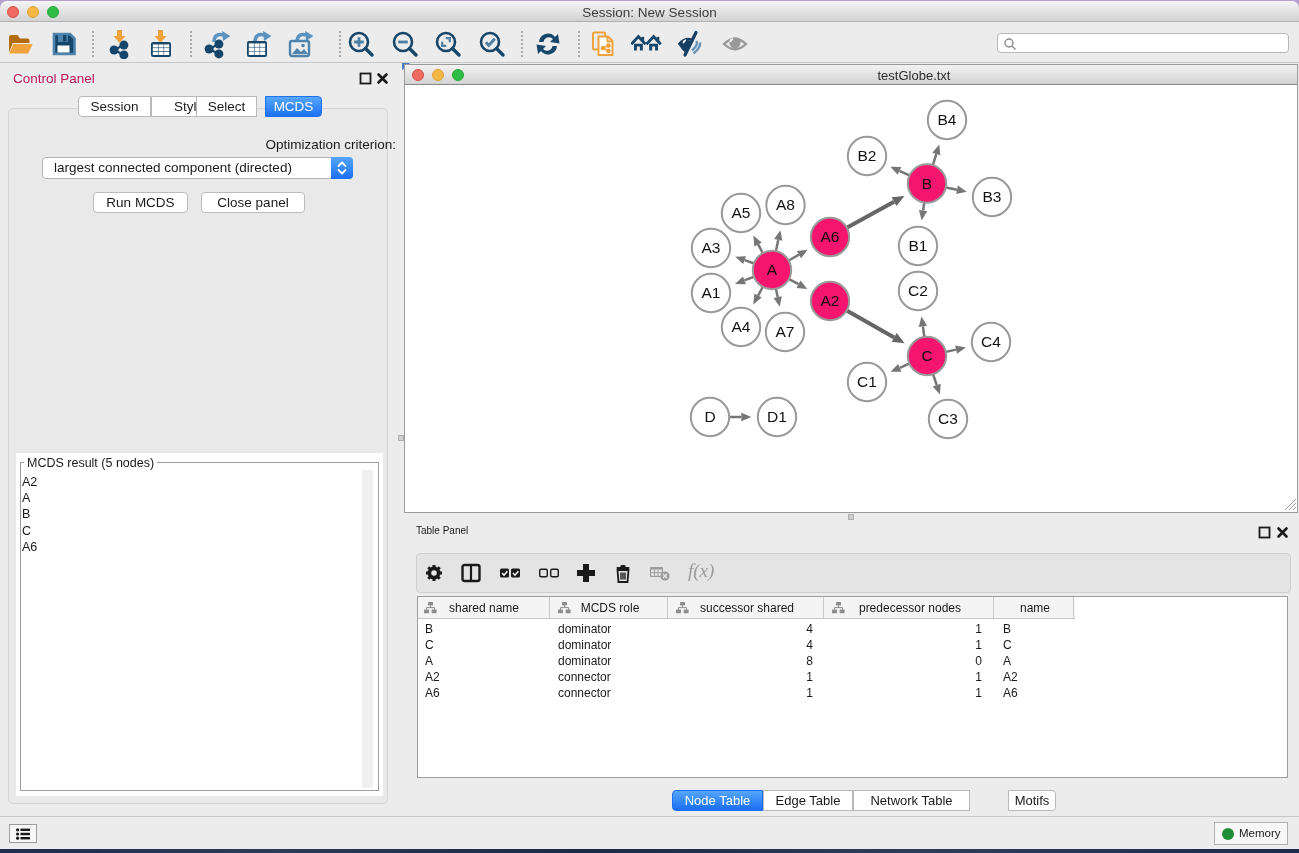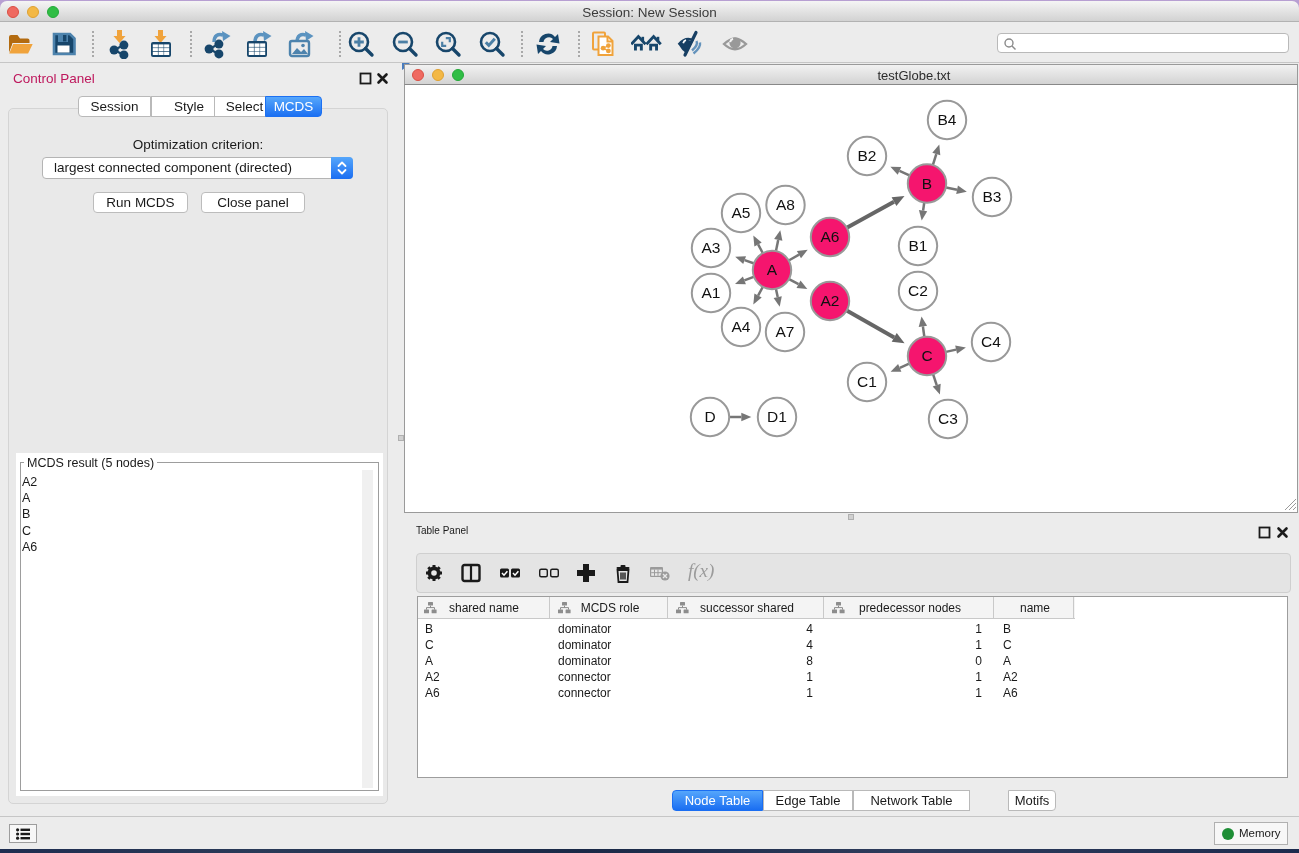--- a/index.html
+++ b/index.html
@@ -159,24 +159,24 @@
     <rect x="1.5" y="1.5" width="10" height="10" fill="none" stroke="#1a1a1a" stroke-width="1.8"></rect>
   </svg>
 <svg class="abs" style="left:376px;top:72px" width="13" height="13" viewBox="0 0 13 13">
     <path d="M2.5 2.5 L10.5 10.5 M10.5 2.5 L2.5 10.5" stroke="#1a1a1a" stroke-width="2.6" stroke-linecap="round"></path>
   </svg>
 
 <div class="abs" style="left:8px;top:108px;width:380px;height:696px;background:#e9e9e9;border:1px solid #d4d4d4;border-radius:5px"></div>
 
 <div class="tab" style="left:78px;top:96px;width:73px;border-radius:4px 0 0 4px">Session</div>
 <div class="tab" style="left:151px;top:96px;width:76px">Style</div>
-<div class="tab" style="left:214px;top:96px;width:61px">Select</div>
+<div class="tab" style="left:196px;top:96px;width:61px">Select</div>
 <div class="tab" style="left:265px;top:96px;width:57px;background:linear-gradient(#56a7fb,#1c70f2);border-color:#1c70f2;color:#fff;border-radius:0 4px 4px 0">MCDS</div>
 
-<div class="abs" style="left:0;top:137px;width:396px;text-align:center;font-size:13.5px;color:#1a1a1a">Optimization criterion:</div>
+<div class="abs" style="left:0;top:137px;width:396px;text-align:right;font-size:13.5px;color:#1a1a1a">Optimization criterion:</div>
 
 <div class="abs" style="left:42px;top:157px;width:311px;height:22px;background:#fff;border:1px solid #b4b4b4;border-radius:4px"></div>
 <div class="abs" style="left:54px;top:160px;font-size:13.5px;color:#1a1a1a">largest connected component (directed)</div>
 <div class="abs" style="left:331px;top:157px;width:22px;height:22px;background:linear-gradient(#55a6fb,#1a6ef2);border-radius:0 4px 4px 0"></div>
 <svg class="abs" style="left:334px;top:159px" width="16" height="18" viewBox="0 0 16 18">
     <path d="M4.5 7 L8 3.5 L11.5 7 M4.5 11 L8 14.5 L11.5 11" stroke="#fff" stroke-width="1.8" fill="none" stroke-linecap="round" stroke-linejoin="round"></path>
   </svg>
 
 <div class="abs" style="left:93px;top:192px;width:95px;height:21px;background:#fff;border:1px solid #bcbcbc;border-radius:4px;text-align:center;font-size:13.5px;line-height:19px;color:#1a1a1a">Run MCDS</div>
 <div class="abs" style="left:201px;top:192px;width:104px;height:21px;background:#fff;border:1px solid #bcbcbc;border-radius:4px;text-align:center;font-size:13.5px;line-height:19px;color:#1a1a1a">Close panel</div>

